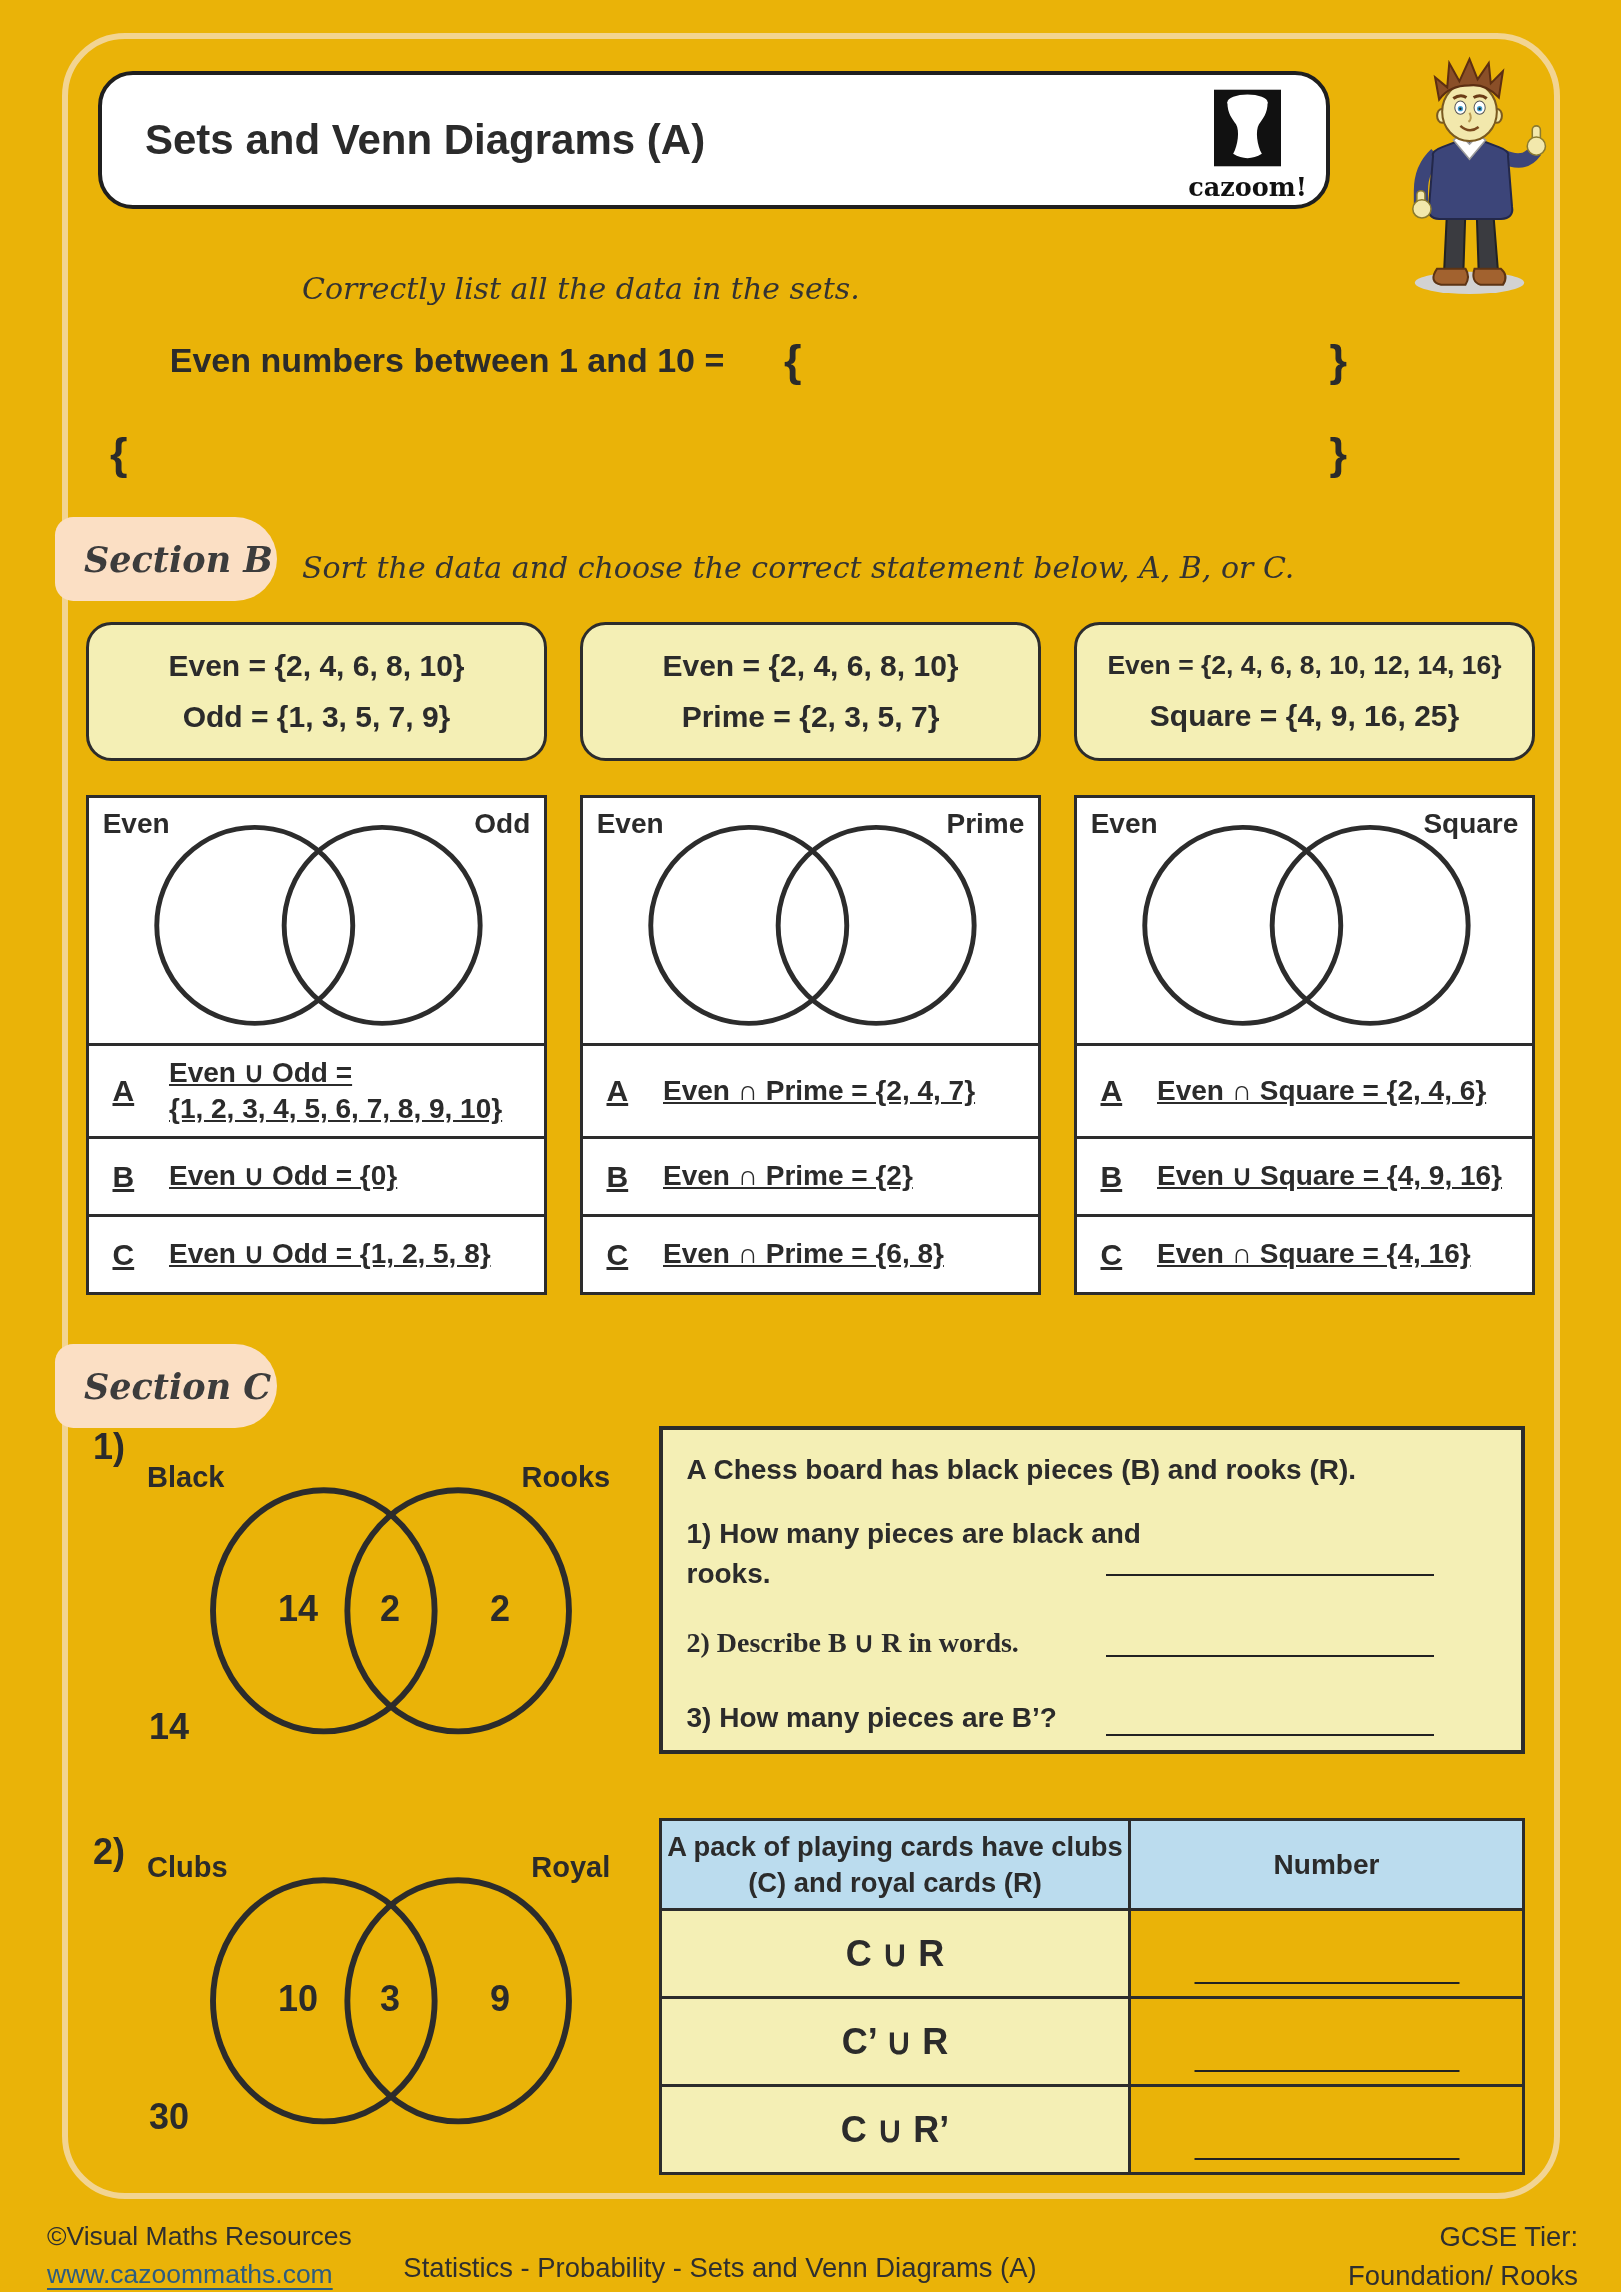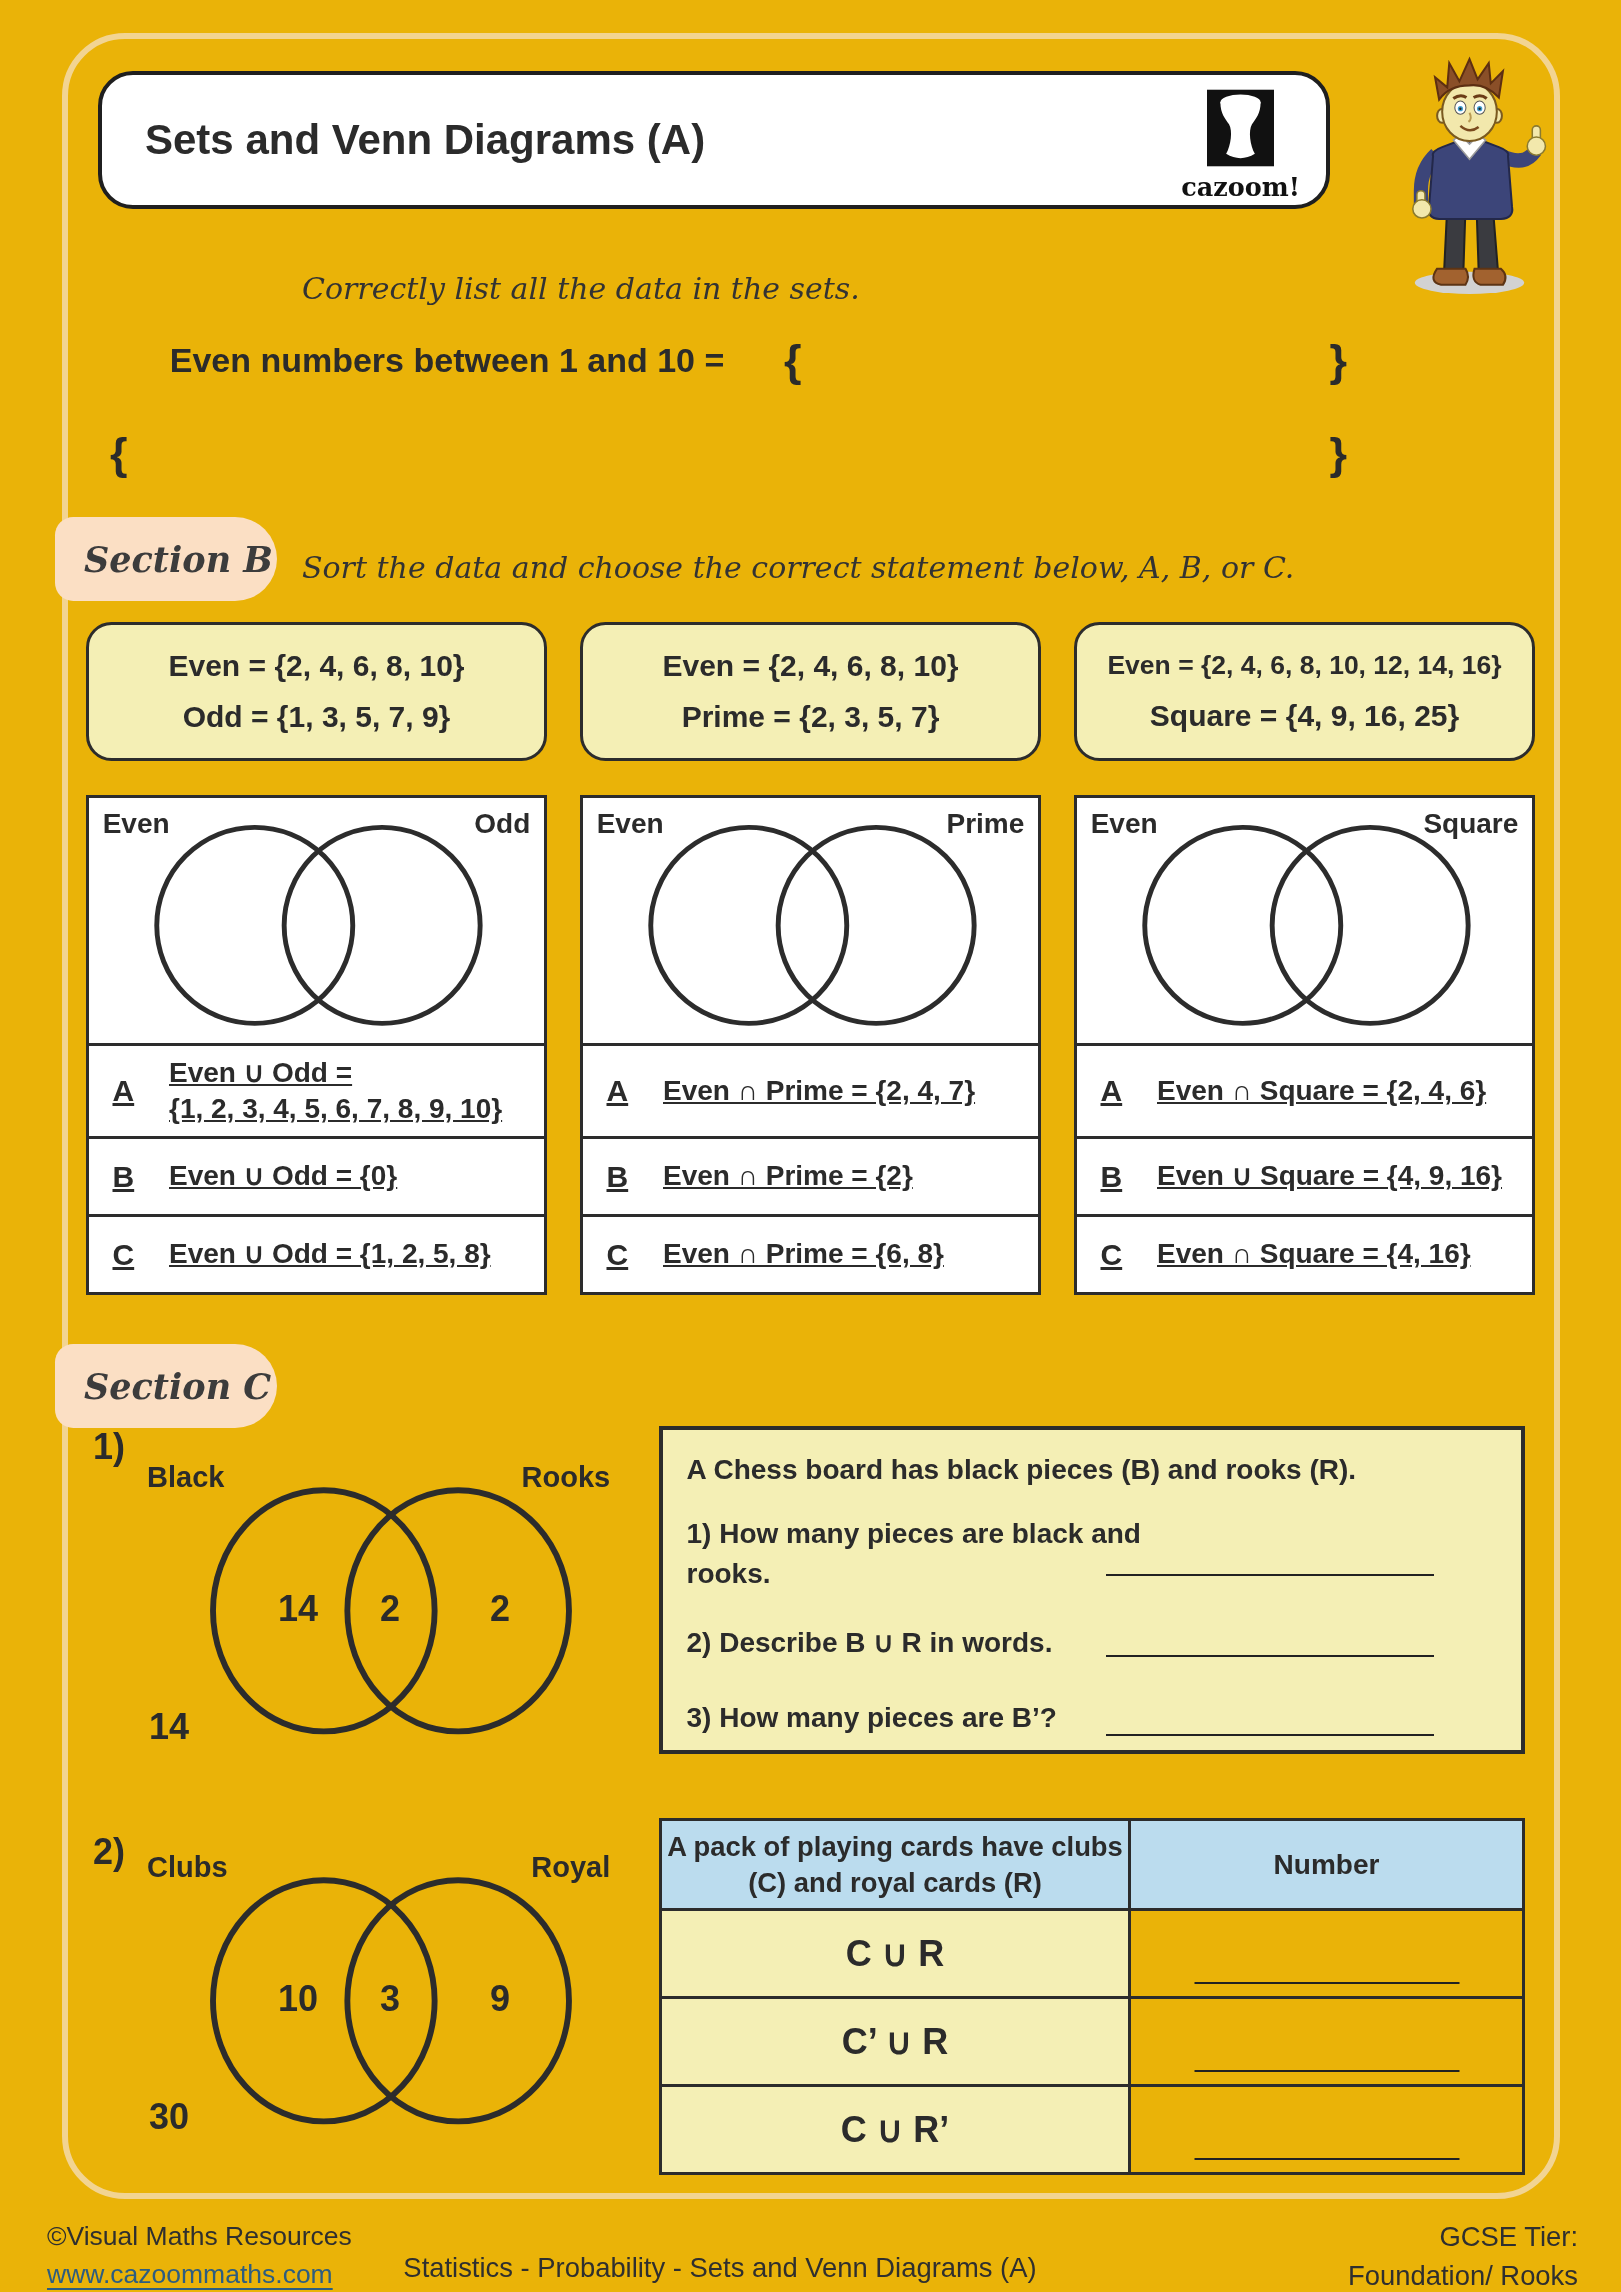--- a/index.html
+++ b/index.html
@@ -14,21 +14,21 @@
     border:6.9px solid #f2d492; border-radius:63px; z-index:0;
   }
 
   
   .title-box {
     position:absolute; left:98px; top:71px; width:1232px; height:138px;
     border:4.9px solid #1f1f1f; border-radius:35px; background:#fff;
     display:flex; align-items:center; z-index:2;
   }
   .title-text { margin-left:43px; font-size:42px; font-weight:bold; color:#2b2b2b; }
-  .logo { position:absolute; right:19px; top:13.7px; width:133px; text-align:center;margin-left:47px; }
+  .logo { position:absolute; right:12px; top:13.7px; width:133px; text-align:center;margin-left:47px; }
   .logo-text { font-family:"DejaVu Serif", serif; font-weight:bold; font-size:25.5px; color:#111; margin-top:1px; }
   .mascot { position:absolute; left:1380px; top:55px; width:178px; height:243px; z-index:2; }
 
   
   .pill {
     position:absolute; left:55px; width:222px; height:84px; background:#fbdfc4;
     border-radius:19.6px 45px 45px 19.6px; display:flex; align-items:center; padding-left:29px;
     font-family:"DejaVu Serif", serif; font-style:italic; font-weight:bold;
     font-size:35px; color:#3c3c3c; z-index:3;
   }
@@ -74,21 +74,21 @@
   .vc-label-right { position:absolute; right:9.8px; top:11.8px; font-weight:bold; font-size:29px; }
   .vc-num { position:absolute; font-weight:bold; font-size:36px; transform:translateX(-50%); }
 
   .qbox {
     position:absolute; left:659px; top:1426px; width:866px; height:328px;
     background:#f4efb5; border:4.9px solid #2c2c2c; font-weight:bold; font-size:28px; z-index:2;
   }
   .qbox > div { position:absolute; }
   .qb-intro { left:23.5px; top:23.5px; }
   .qb-q1 { left:23.5px; top:84px; width:461px; line-height:1.42; }
-  .qb-q2 { left:23.5px; top:196px; }
+  .qb-q2 { left:23.5px; top:196px;font-family:Liberation Serif, serif; }
   .qb-q3 { left:23.5px; top:272px; }
   .aline { width:328px; height:0; border-bottom:2.9px solid #222; }
   .aline.a1 { left:443px; top:144px; }
   .aline.a2 { left:443px; top:225px; }
   .aline.a3 { left:443px; top:304px; }
 
   .ctable { position:absolute; left:659px; top:1818px; width:866px; border-collapse:collapse; z-index:2; }
   .ctable th, .ctable td { border:3.9px solid #2c2c2c; padding:0; }
   .ctable th { background:#bbdcee; font-weight:bold; }
   .th-left  { width:469px; height:90px; font-size:27.4px; line-height:1.3; padding:0 29px; }

